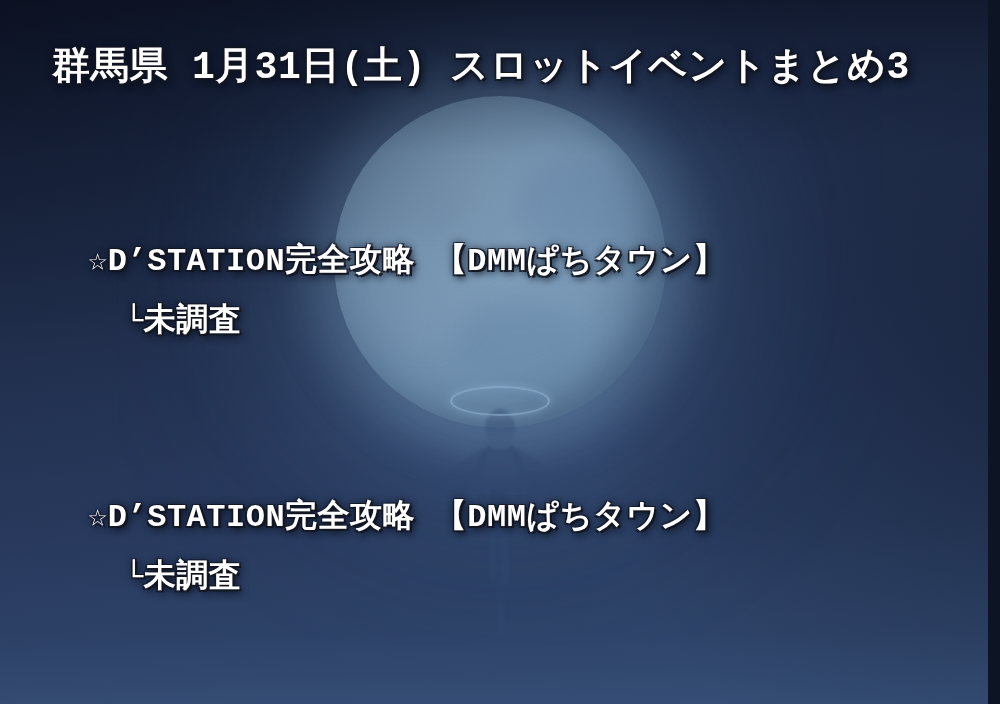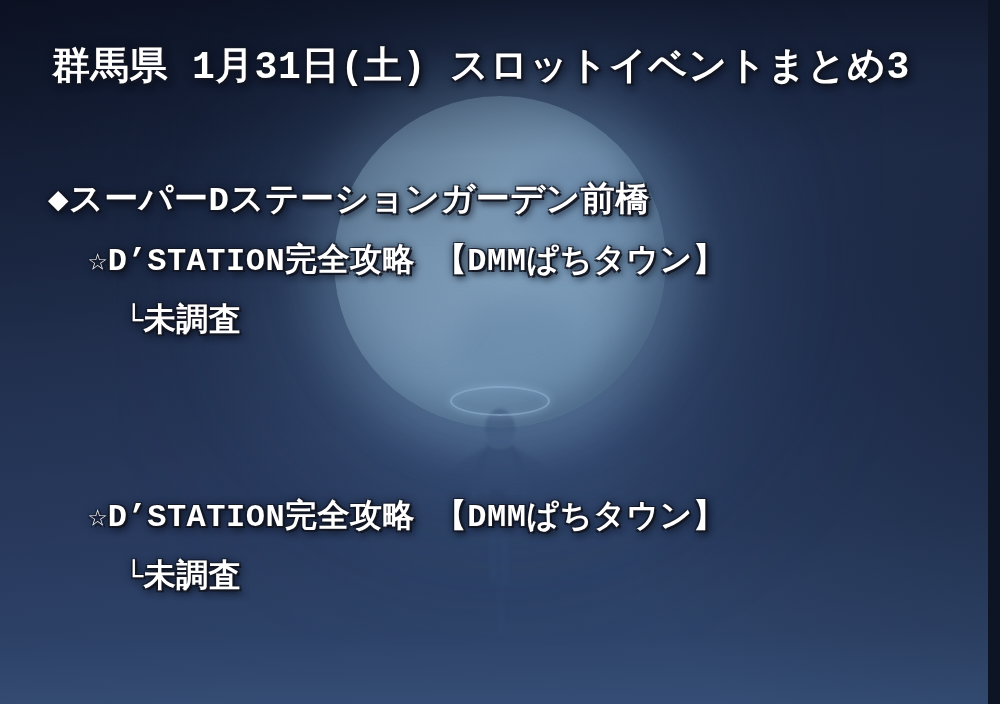--- a/index.html
+++ b/index.html
@@ -208,21 +208,20 @@
   <div class="halo"></div>
 
   <div class="bg-vignette-left"></div>
   <div class="bg-vignette-top"></div>
   <div class="bg-vignette-right"></div>
   <div class="bg-bottom-lift"></div>
 
   <div class="content">
     <div class="line title">群馬県 1月31日(土) スロットイベントまとめ3</div>
 
-    <div class="line store-1">◆スーパーDステーションガーデン前橋</div>
     <div class="line detail-1">☆D’STATION完全攻略 【DMMぱちタウン】</div>
     <div class="line status-1">└未調査</div>
 
     <div class="line detail-2">☆D’STATION完全攻略 【DMMぱちタウン】</div>
     <div class="line status-2">└未調査</div>
   </div>
 
 </div>
 
 </body></html>

